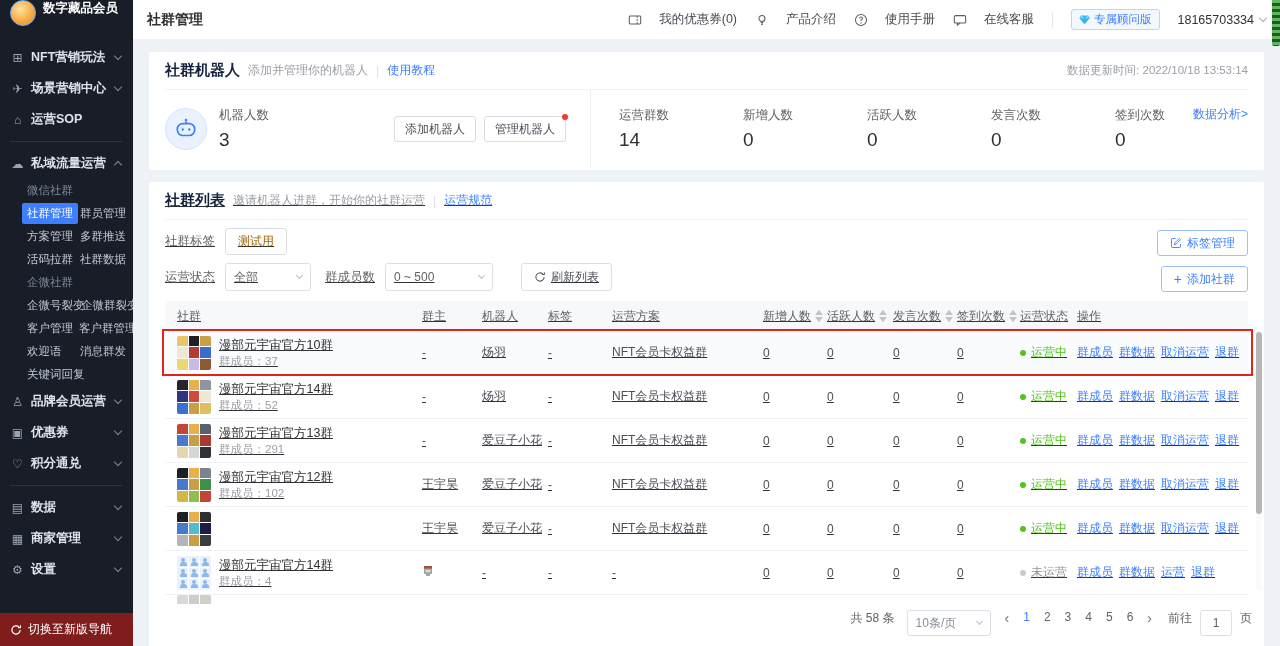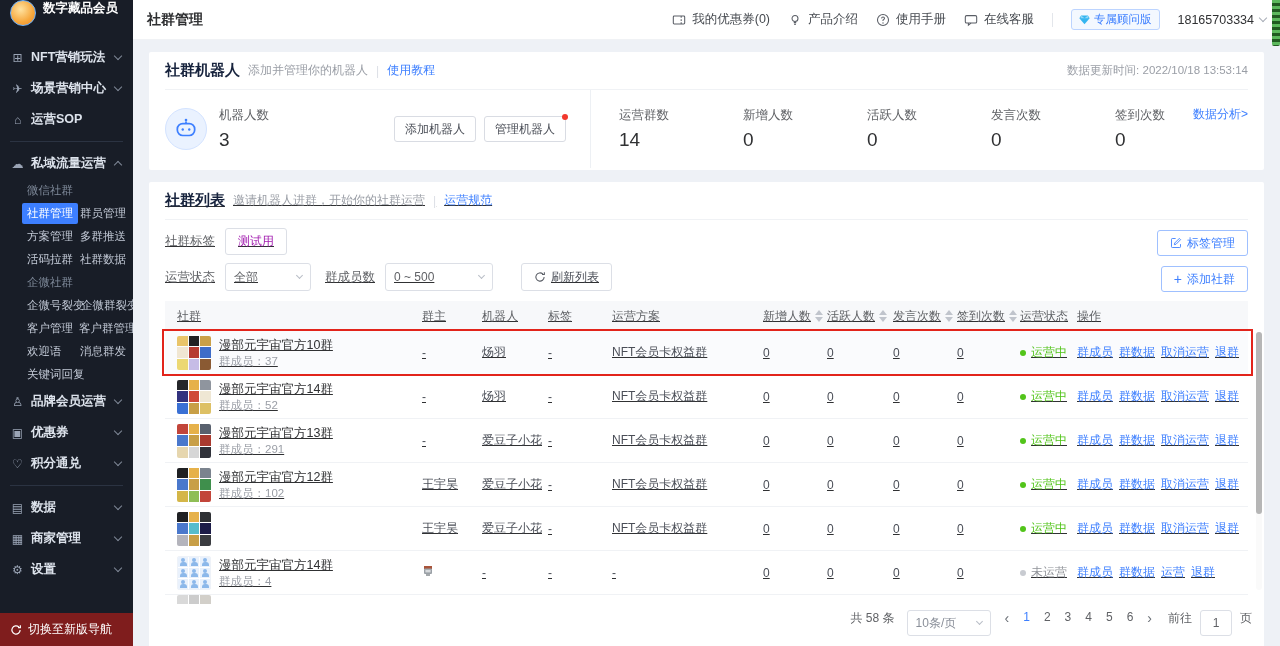--- a/index.html
+++ b/index.html
@@ -25,21 +25,21 @@
 .sub-row { display:flex; margin-left:27px; height:23px; align-items:center; }
 .sub-link { width:54px; font-size:11.5px; color:#c2c9d6; cursor:pointer; white-space:nowrap; position:relative; }
 .sub-link.active { color:#fff; z-index:0; }
 .sub-link.active::before { content:""; position:absolute; left:-5px; top:-3px; right:2px; bottom:-3px; background:#3D7FFF; border-radius:2px; z-index:-1; }
 .side-footer { height:33px; flex:none; background:#7f1d1d; color:#fff; font-size:12px; display:flex; align-items:center; gap:6px; padding:0 10px; cursor:pointer; }
 
 
 .topbar { position:absolute; left:133px; top:0; right:0; height:40px; background:#fff; display:flex; align-items:center; padding:0 14px; border-bottom:1px solid #f0f2f5; z-index:4; }
 .page-title { font-size:14px; font-weight:bold; color:#303133; }
 .topbar-right { margin-left:auto; display:flex; align-items:center; gap:18px; font-size:12.5px; color:#45494f; }
-.nav-item { display:flex; align-items:center; gap:6px; cursor:pointer; white-space:nowrap; }
+.nav-item { display:flex; align-items:center; gap:17px; cursor:pointer; white-space:nowrap; }
 .tb-sep { width:1px; height:14px; background:#e3e6eb; }
 .badge { display:flex; align-items:center; gap:4px; border:1px solid #bcd4ff; background:#f3f8ff; color:#3D7FFF; border-radius:3px; padding:2px 7px; font-size:11.5px; cursor:pointer; white-space:nowrap; }
 .phone { display:flex; align-items:center; gap:6px; color:#303133; cursor:pointer; }
 .phone .chev { border-color:#a9aeb8; }
 
 
 .content { position:absolute; left:133px; top:40px; right:0; bottom:0; padding:12px 16px; overflow:hidden; }
 .card { background:#fff; border-radius:2px; }
 .card-head { height:38px; display:flex; align-items:center; gap:8px; border-bottom:1px solid #f0f2f5; }
 .card-title { font-size:15px; font-weight:bold; color:#17233d; white-space:nowrap; }
@@ -58,21 +58,21 @@
 .robot-btns { margin-left:auto; display:flex; gap:8px; padding-right:24px; }
 .btn-plain { height:26px; padding:0 10px; border:1px solid #d9dce3; border-radius:3px; background:#fff; font-size:12px; color:#4a4e57; cursor:pointer; position:relative; white-space:nowrap; }
 .reddot { position:absolute; right:-3px; top:-3px; width:6px; height:6px; border-radius:50%; background:#f2382c; }
 .robot-stats { flex:1; display:flex; border-left:1px solid #edf0f4; padding-left:28px; align-self:stretch; align-items:center; position:relative; }
 .stat-block { width:124px; flex:none; }
 .analysis { position:absolute; right:0; top:16px; }
 
 .list-card { height:466px; padding:0 16px; position:relative;text-decoration:underline; }
 .filter-row1 { margin-top:8px; display:flex; align-items:center; }
 .f-label { font-size:12.5px; color:#606266; margin-right:10px; white-space:nowrap; }
-.tag-box { border:1px solid #dcdfe6; border-radius:3px; padding:4px 12px; font-size:12px; color:#a21caf; cursor:pointer; }
+.tag-box { border:1px solid #dcdfe6; border-radius:3px; padding:4px 12px; font-size:12px; color:#a16207; cursor:pointer; }
 .filter-row2 { margin-top:8px; display:flex; align-items:center; }
 .select { height:28px; border:1px solid #dcdfe6; border-radius:3px; display:flex; align-items:center; padding:0 8px; font-size:12px; color:#606266; cursor:pointer; background:#fff; }
 .select .chev { margin-left:auto; border-color:#b8bdc6; width:5px; height:5px; }
 .sel-status { width:86px; margin-right:14px; }
 .sel-members { width:108px; margin-right:14px; }
 .search-box { width:262px; height:28px; border:1px solid #dcdfe6; border-radius:3px; display:flex; align-items:center; padding:0 8px; background:#fff; }
 .search-box input { flex:1; border:0; outline:0; font-size:11.5px; color:#606266; background:transparent; min-width:0; }
 .search-box input::placeholder { color:#b9bdc6; }
 .btn-refresh { display:inline-flex; align-items:center; gap:5px; height:28px; padding:0 12px; border:1px solid #dcdfe6; background:#fff; border-radius:3px; font-size:12px; color:#4a4e57; cursor:pointer; margin-left:14px; white-space:nowrap; }
 .btn-outline-blue { position:absolute; right:16px; display:inline-flex; align-items:center; gap:5px; height:26px; padding:0 12px; border:1px solid #9fc0ff; background:#fff; color:#3D7FFF; border-radius:3px; font-size:12px; cursor:pointer; white-space:nowrap; }

